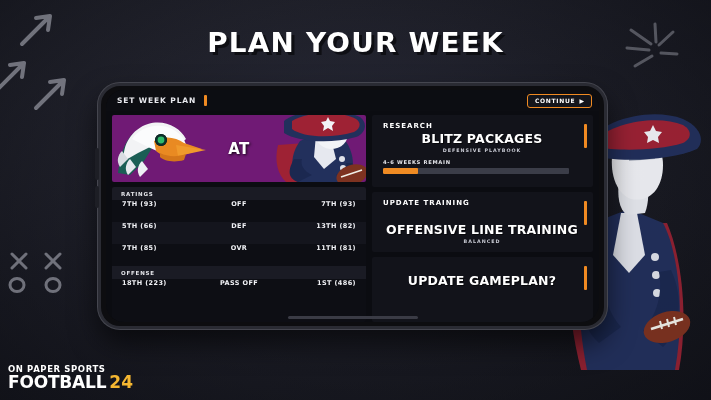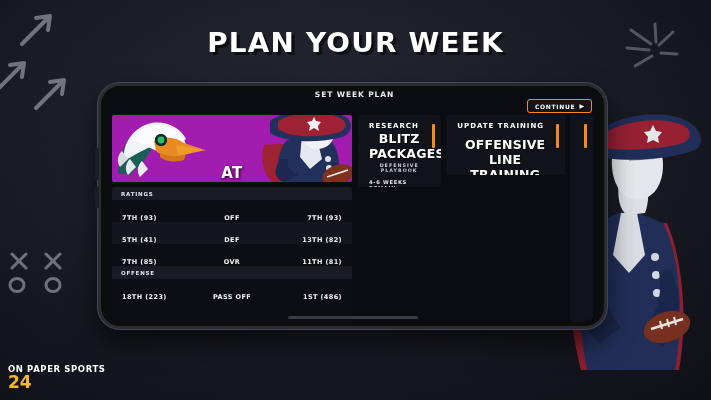--- a/index.html
+++ b/index.html
@@ -49,63 +49,63 @@
   #pb1{ left:-6px; top:62px; width:4px; height:32px; }
   #pb2{ left:-6px; top:100px; width:4px; height:22px; }
   #home-ind{
     position:absolute; bottom:3px; left:50%; transform:translateX(-50%);
     width:130px; height:3px; border-radius:2px; background:#3a3b45;
   }
 
   
   #app-topbar{
     height:21px; display:flex; align-items:center; padding:0 7px 0 11px;
-    background:#0c0d12; position:relative;flex-direction:column;
+    background:#0c0d12; position:relative;
   }
   #topbar-title{
     font-size:7.5px; font-weight:bold; letter-spacing:.9px; color:#e9eaef;
     font-family:"DejaVu Sans", sans-serif;
   }
   #topbar-accent{ width:3px; height:11px; background:#f08a22; margin-left:8px; border-radius:1px; }
   #continue-btn{
     margin-left:auto; display:flex; align-items:center; gap:4px;
     border:1.5px solid #f08a22; border-radius:3px;
     background:#14151b; padding:2.5px 7px; cursor:pointer;
   }
   #continue-label{ font-size:6px; font-weight:bold; letter-spacing:.7px; color:#ffffff;
     font-family:"DejaVu Sans", sans-serif; }
   #continue-arrow{ font-size:6px; color:#ffffff; line-height:1; }
 
   
   #app-body{ display:flex; gap:6px; padding:4px 6px 0 6px; height:calc(100% - 21px); }
   #col-left{ width:254px; display:flex; flex-direction:column; gap:5px; }
-  #col-right{ flex:1; display:flex; flex-direction:row; gap:5px; }
+  #col-right{ flex:1; display:flex; flex-direction:column; gap:5px; }
 
   
   #matchup{
-    height:67px; background:#a21caf; border-radius:2px;
-    position:relative; display:flex; align-items:flex-end; justify-content:center;
+    height:67px; background:#701a75; border-radius:2px;
+    position:relative; display:flex; align-items:center; justify-content:center;
     overflow:hidden;
   }
   #logo-away{ position:absolute; left:2px; top:0; width:96px; height:67px; }
   #logo-home{ position:absolute; right:-4px; top:0; width:98px; height:67px; }
   #at-label{
     position:relative; z-index:2; font-size:15px; font-weight:bold; color:#fff;
     letter-spacing:.5px; font-family:"DejaVu Sans", sans-serif;
     text-shadow:1px 1px 3px rgba(0,0,0,.9);
   }
 
   
   #ratings-panel{ flex:1; background:#0d0e14; border-radius:2px; padding:0; overflow:hidden; }
   .section-head{
     background:#1a1b24; padding:3.5px 9px; font-size:5.5px; font-weight:bold;
     letter-spacing:.8px; color:#e4e5ea; font-family:"DejaVu Sans", sans-serif;
   }
   .rating-row{
-    display:flex; align-items:flex-end; height:22px; padding:0 10px;
+    display:flex; align-items:flex-start; height:22px; padding:0 10px;
     font-size:6.5px; font-weight:bold; color:#f1f2f6; letter-spacing:.4px;
     font-family:"DejaVu Sans", sans-serif;
   }
   .rating-row.alt{ background:#14151d; }
   .r-left{ width:33%; text-align:left; }
   .r-mid{ width:34%; text-align:center; }
   .r-right{ width:33%; text-align:right; }
 
   
   .card{
@@ -133,21 +133,21 @@
   #research-remain{
     font-size:5.2px; font-weight:bold; letter-spacing:.7px; color:#e6e7ec;
     font-family:"DejaVu Sans", sans-serif; margin-top:6px;
   }
   #progress-track{
     margin-top:3px; height:6px; background:#3b3d48; border-radius:1px; overflow:hidden;
     width:94%;
   }
   #progress-fill{ height:100%; background:#ef8b23; border-radius:1px; }
   #card-training{ height:60px; display:flex; flex-direction:column; }
-  #card-training .card-title{ margin-top:7px; }
+  #card-training .card-title{ margin-top:15px; }
   #card-gameplan{ flex:1; }
   #card-gameplan .card-title{ margin-top:9px; }
 
   
   #brand{ position:absolute; left:8px; bottom:8px; }
   #brand-top{
     font-size:8.5px; font-weight:bold; letter-spacing:.6px; color:#ffffff;
     font-family:"DejaVu Sans", sans-serif;
   }
   #brand-bottom{ display:flex; align-items:baseline; gap:3px; margin-top:-2px; }
@@ -300,21 +300,21 @@
 
         <div id="ratings-panel">
           <div class="section-head">RATINGS</div>
 
           <div class="rating-row">
             <span class="r-left">7TH (93)</span>
             <span class="r-mid">OFF</span>
             <span class="r-right">7TH (93)</span>
           </div>
           <div class="rating-row alt">
-            <span class="r-left">5TH (41)</span>
+            <span class="r-left">5TH (66)</span>
             <span class="r-mid">DEF</span>
             <span class="r-right">13TH (82)</span>
           </div>
           <div class="rating-row">
             <span class="r-left">7TH (85)</span>
             <span class="r-mid">OVR</span>
             <span class="r-right">11TH (81)</span>
           </div>
 
           <div class="section-head">OFFENSE</div>
@@ -342,26 +342,28 @@
 
         <div class="card" id="card-training">
           <span class="card-accent"></span>
           <div class="card-kicker">UPDATE TRAINING</div>
           <div class="card-title">OFFENSIVE LINE TRAINING</div>
           <div class="card-sub">BALANCED</div>
         </div>
 
         <div class="card" id="card-gameplan">
           <span class="card-accent"></span>
+          <div class="card-title">UPDATE GAMEPLAN?</div>
         </div>
       </div>
     </div>
 
     <div id="home-ind"></div>
   </div>
 </div>
 
 <div id="brand">
   <div id="brand-top">ON PAPER SPORTS</div>
   <div id="brand-bottom">
+    <span id="brand-main">FOOTBALL</span>
     <span id="brand-year">24</span>
   </div>
 </div>
 
 </body></html>

